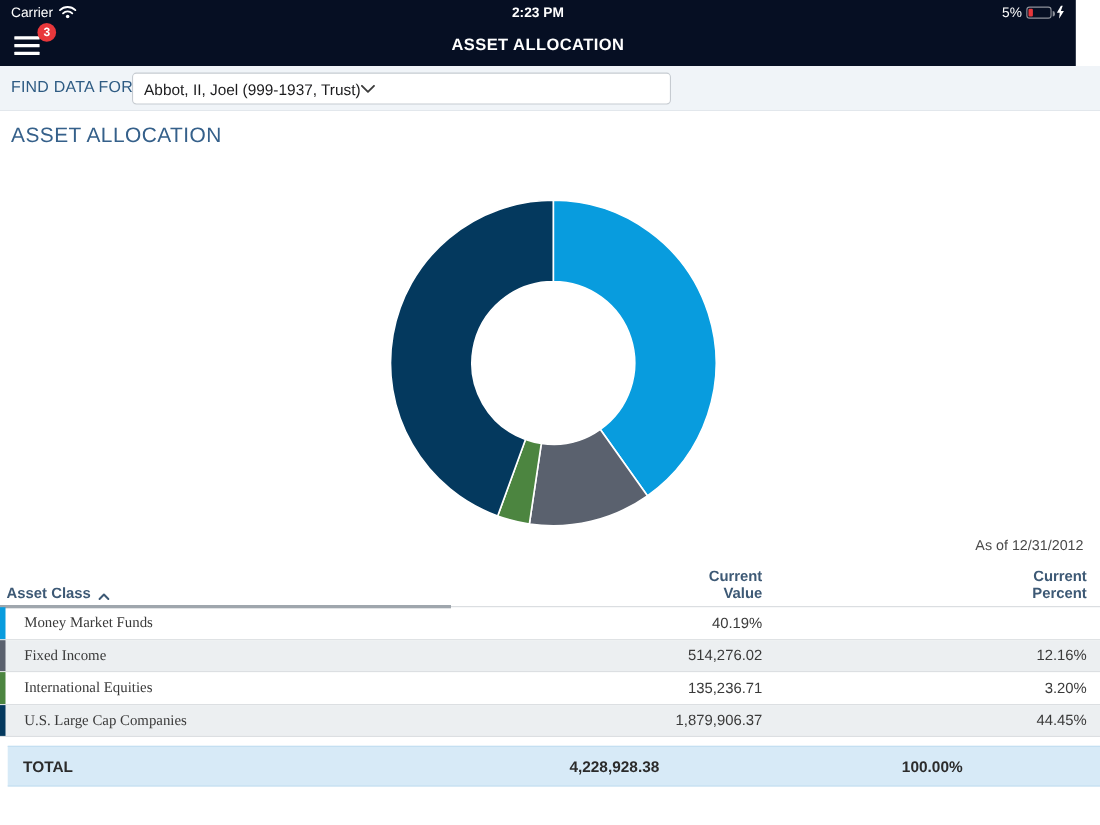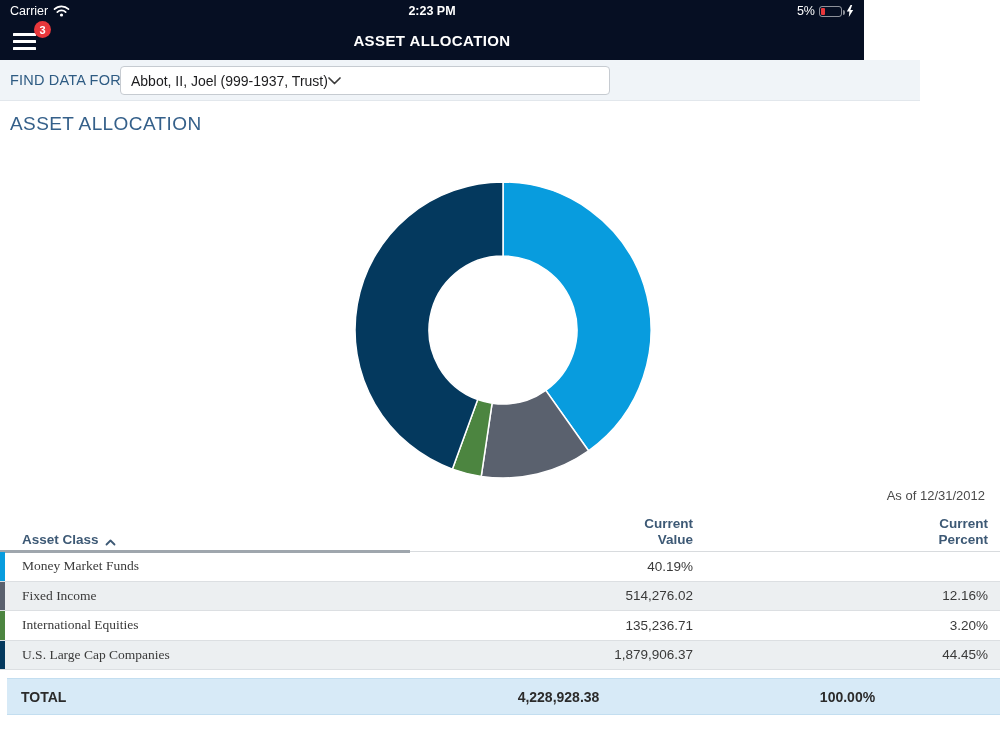--- a/index.html
+++ b/index.html
@@ -4,21 +4,21 @@
 <style>
   * { margin:0; padding:0; box-sizing:border-box; }
   html,body { width:1000px; height:750px; }
   body {
     font-family: "Liberation Sans", "DejaVu Sans", sans-serif;
     background:#ffffff; overflow:hidden; position:relative;
   }
   .screen { width:1000px; height:750px; position:relative; background:#fff; }
 
   
-  .topbar { position:absolute; top:0; left:0; width:864px; height:60px; background:#060F23; }
+  .topbar { position:absolute; top:0; left:0; width:978px; height:60px; background:#060F23; }
   .statusbar {
     position:absolute; top:0; left:0; right:0; height:22px;
     display:flex; align-items:center; justify-content:space-between;
     color:#fff; font-size:12.5px; padding:0 10px;
   }
   .status-left { display:flex; align-items:center; gap:5px; width:200px; }
   .status-time { font-weight:bold; font-size:12.5px; position:absolute; left:0; right:0; text-align:center; top:4px; }
   .status-right { display:flex; align-items:center; gap:4px; width:200px; justify-content:flex-end; }
   .battery { position:relative; width:23px; height:11px; border:1px solid rgba(255,255,255,.55); border-radius:3px; }
   .battery .fill { position:absolute; left:1px; top:1px; bottom:1px; width:4px; background:#E8373B; border-radius:1px; }
@@ -32,21 +32,21 @@
   .menu-btn { position:absolute; left:13px; top:7px; width:34px; height:28px; background:transparent; border:none; cursor:pointer; }
   .menu-btn .bar { display:block; width:23px; height:3.5px; background:#fff; margin:0 0 3.5px 0; border-radius:.5px; }
   .menu-badge {
     position:absolute; top:-8px; right:-4px; min-width:17px; height:17px; border-radius:9px;
     background:#E8373B; color:#fff; font-size:11px; font-weight:bold;
     display:flex; align-items:center; justify-content:center; padding:0 2px;
   }
 
   
   .find-bar {
-    position:absolute; top:60px; left:0; width:920px; height:41px;
+    position:absolute; top:60px; left:0; width:1000px; height:41px;
     background:#F0F4F8; border-bottom:1px solid #E2E7EC;
     display:flex; align-items:center;
   }
   .find-label { color:#2E5B83; font-size:14.5px; font-weight:500; margin-left:10px; letter-spacing:.2px; }
   .dropdown {
     position:absolute; left:120px; top:6px; width:490px; height:29px;
     background:#fff; border:1px solid #C6CBD1; border-radius:4px;
     display:flex; align-items:center; 
     padding:0 10px; cursor:pointer;
   }
@@ -58,21 +58,21 @@
 
   .chart-wrap { position:absolute; left:353px; top:79px; width:300px; height:300px; }
 
   .as-of { position:absolute; top:387px; right:15px; font-size:13px; color:#4A4A4A;margin-left:14px; }
 
   
   .alloc-table { position:absolute; top:412px; left:0; width:1000px; }
   .t-grid { display:grid; grid-template-columns:410px 283px 295px; }
   .thead { position:relative; height:39px; border-bottom:1px solid #D8DBDE; }
   .thead .hc { display:flex; align-items:flex-end; padding-bottom:7px; font-size:13.5px; font-weight:bold; color:#3D5975; line-height:1.2; }
-  .hc.left { padding-left:22px; cursor:pointer; }
+  .hc.left { padding-left:6px; cursor:pointer; }
   .hc.right { justify-content:flex-end; text-align:right; display:block; padding-top:3px; }
   .hc.right span { display:block; }
   .sort-underline { position:absolute; left:0; bottom:-2px; width:410px; height:3px; background:#9FA6AD; }
   .sort-icon { margin-left:6px; margin-bottom:2px; }
 
   .t-row { position:relative; height:29.5px; border-bottom:1px solid #DCDFE2; align-items:center; font-size:13.5px; color:#3A3A3A; }
   .t-row:nth-child(even) { background:#ECEFF1; }
   .t-row .stripe { position:absolute; left:0; top:0; bottom:0; width:5px; }
   .t-row .c-name { padding-left:22px; display:flex; align-items:center; height:100%;font-family:Liberation Serif, serif; }
   .t-row .c-num { text-align:right; display:flex; align-items:center; justify-content:flex-end; height:100%; }

